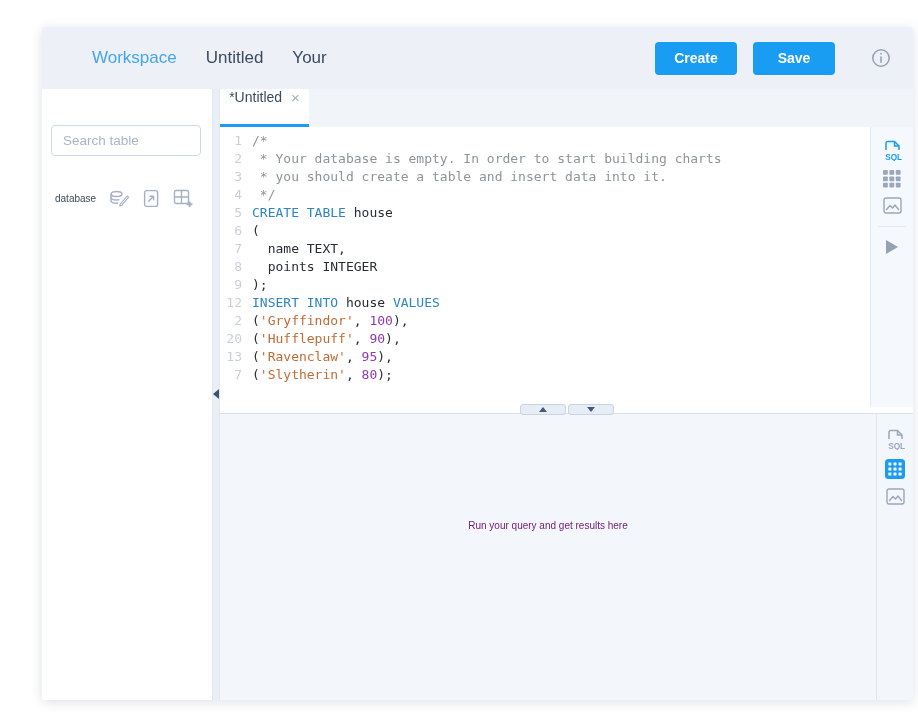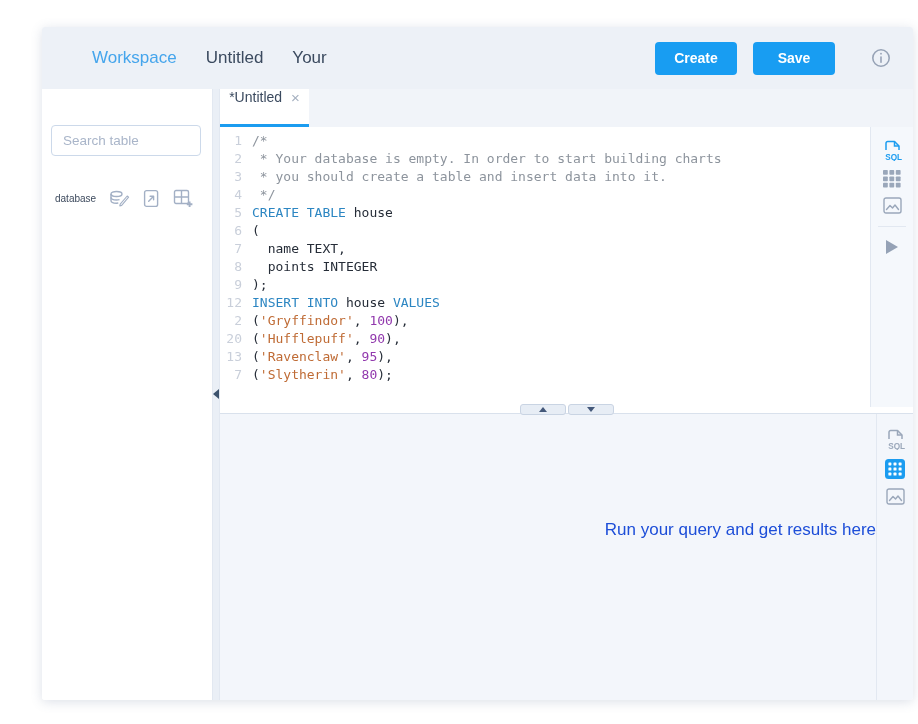--- a/index.html
+++ b/index.html
@@ -67,22 +67,22 @@
     flex-shrink:0;cursor:row-resize}
   .split-btns{position:absolute;left:50%;transform:translateX(-50%);top:-3px;display:flex;gap:2px}
   .split-btn{width:46px;height:11px;background:#e7edf5;border:1px solid #c9d4e3;
     border-radius:3px;display:flex;align-items:center;justify-content:center;cursor:pointer}
   .tri-up{width:0;height:0;border-left:4px solid transparent;border-right:4px solid transparent;
     border-bottom:5px solid #44587a}
   .tri-down{width:0;height:0;border-left:4px solid transparent;border-right:4px solid transparent;
     border-top:5px solid #44587a}
   
   .bottompane{flex:1;display:flex;min-height:0}
-  .results{flex:1;background:#f3f6fb;display:flex;justify-content:flex-end;
-    padding-top:106px;color:#1d4ed8;font-size:17px}
+  .results{flex:1;background:#f3f6fb;display:flex;justify-content:center;
+    padding-top:106px;color:#701a75;font-size:10px}
   svg text{font-family:"Liberation Sans",sans-serif}
 </style>
 </head>
 <body>
 
 <div class="app">
 
   <div class="header">
     <div class="nav">
       <span class="active">Workspace</span>

